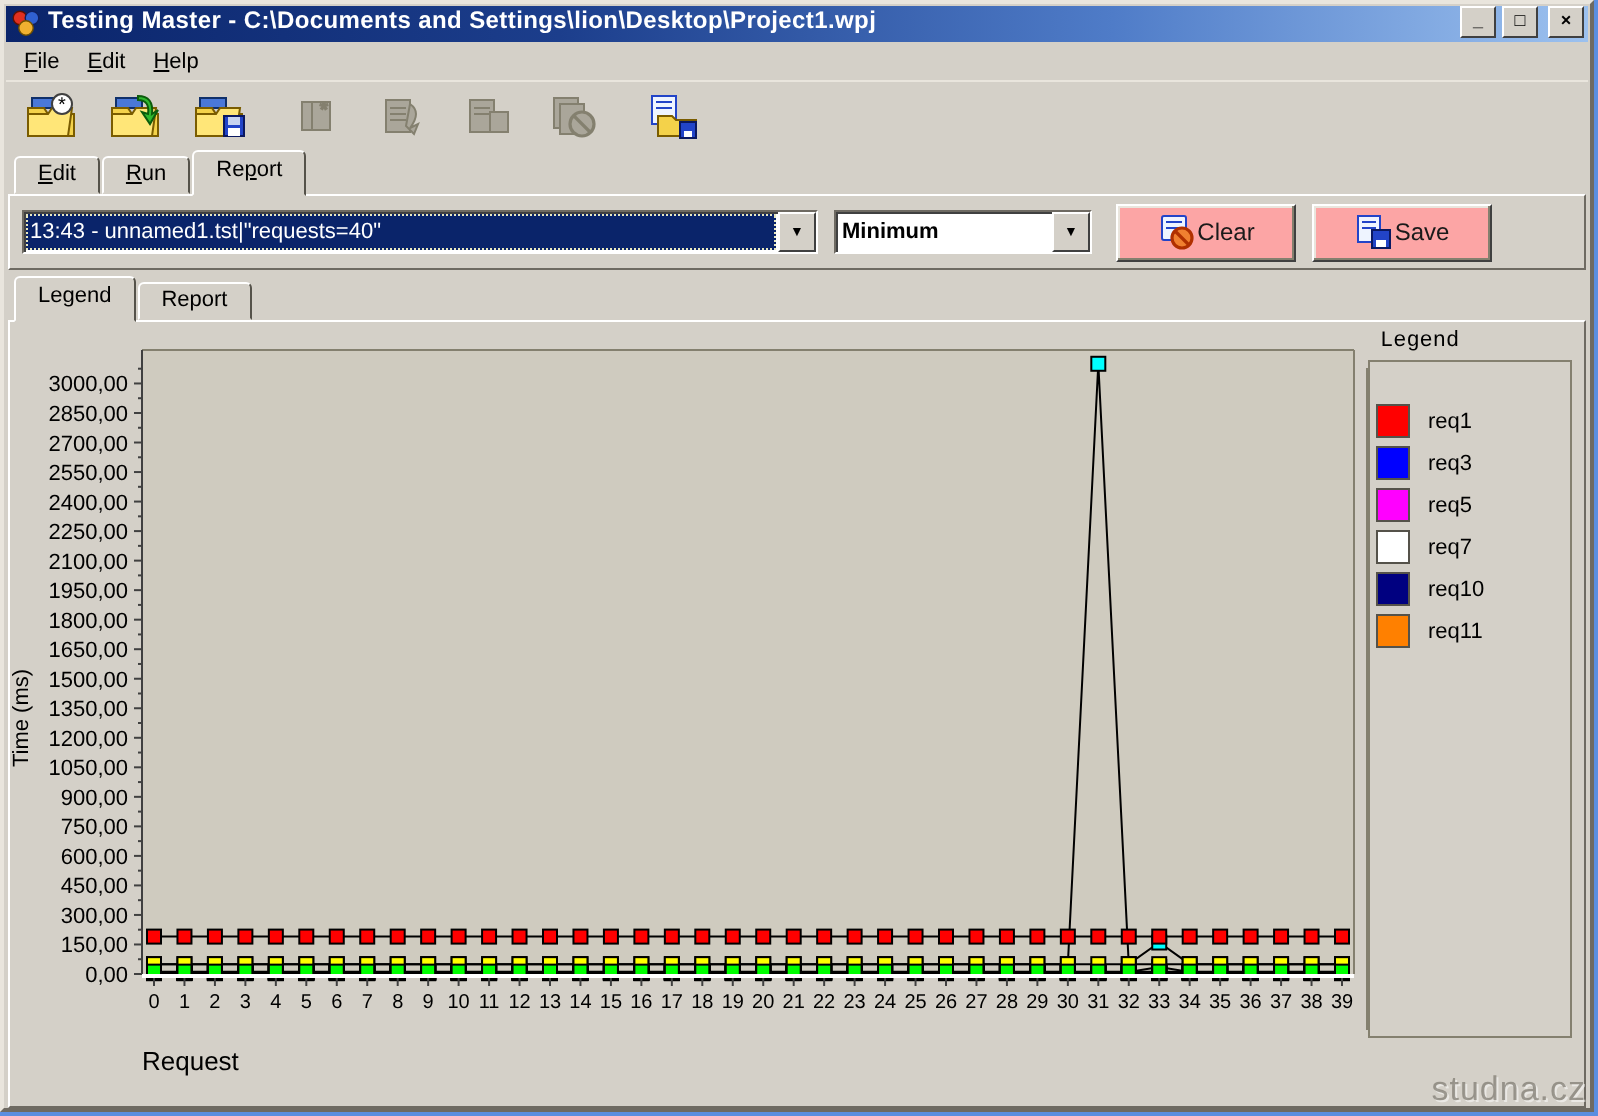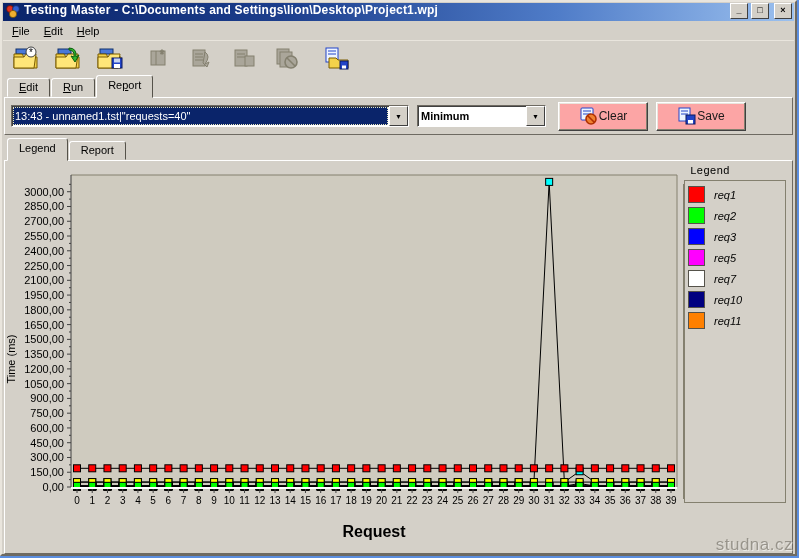--- a/index.html
+++ b/index.html
@@ -77,28 +77,27 @@
     font-size:12px;color:#1a1a1a;
   }
   .pushbtn svg{width:20px;height:18px;}
   
   .chart-wrap{position:relative;height:392px;}
   .chart-area{position:absolute;left:2px;top:4px;width:688px;height:384px;}
   .ylab{
     position:absolute;left:-26px;top:188px;transform:rotate(-90deg);transform-origin:center;
     width:60px;text-align:center;font-size:11px;
   }
-  .xlab{position:absolute;left:64px;top:358px;width:606px;text-align:center;font-size:16px;font-weight:bold;}
+  .xlab{position:absolute;left:64px;top:358px;width:606px;text-align:left;font-size:13px;}
   .legend{position:absolute;right:6px;top:2px;width:102px;height:338px;}
   .legend-title{padding:2px 0 3px 6px;font-size:11px;font-family:Liberation Mono, monospace;}
   .legend-box{
     border:1px solid #84806f;height:318px;background:#d4d0c8;
     border-left:1px solid #84806f;box-shadow:-5px 0 0 -4px #84806f;
-    padding:3px 0 0 3px;
-    font-style:italic;
+    padding:19px 0 0 3px;
   }
   .legend-item{display:flex;align-items:center;height:21px;gap:9px;}
   .swatch{width:15px;height:15px;border:1px solid #55524a;flex:0 0 auto;}
   .legend-label{font-size:11px;}
   
   .statusbar{position:absolute;left:3px;right:3px;bottom:3px;height:20px;display:flex;gap:2px;}
   .status-cell{
     border:1px solid;border-color:#84806f #fff #fff #84806f;height:18px;
   }
   .status-cell.c1{width:181px;}
@@ -857,24 +856,20 @@
         <div class="xlab">Request</div>
       </div>
       <div class="legend">
         <div class="legend-title">Legend</div>
         <div class="legend-box" id="legend-box">
             <div class="legend-item">
               <span class="swatch" style="background: rgb(255, 0, 0);"></span>
               <span class="legend-label">req1</span>
             </div>
             <div class="legend-item">
-              <span class="swatch" style="background: rgb(0, 255, 0);"></span>
-              <span class="legend-label">req2</span>
-            </div>
-            <div class="legend-item">
               <span class="swatch" style="background: rgb(0, 0, 255);"></span>
               <span class="legend-label">req3</span>
             </div>
             <div class="legend-item">
               <span class="swatch" style="background: rgb(255, 0, 255);"></span>
               <span class="legend-label">req5</span>
             </div>
             <div class="legend-item">
               <span class="swatch" style="background: rgb(255, 255, 255);"></span>
               <span class="legend-label">req7</span>

